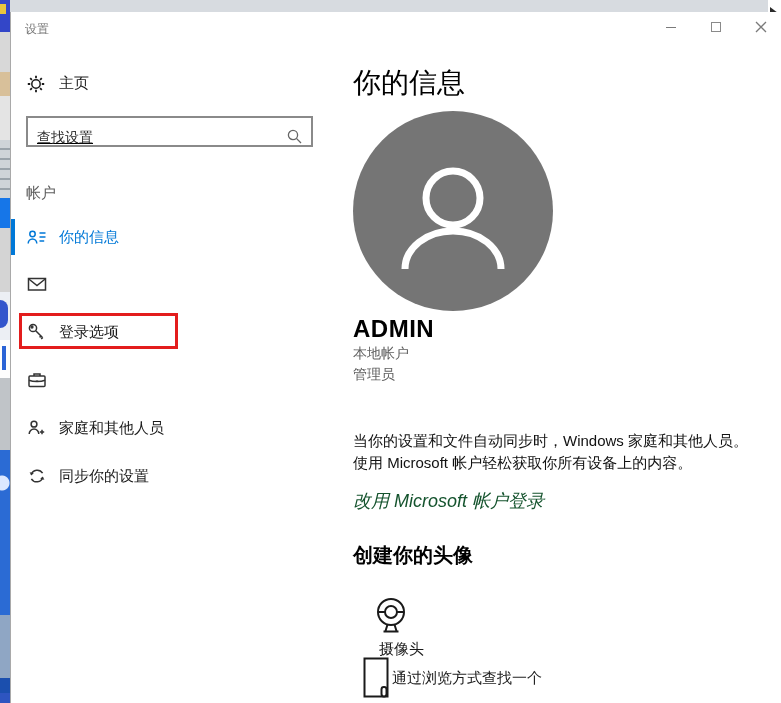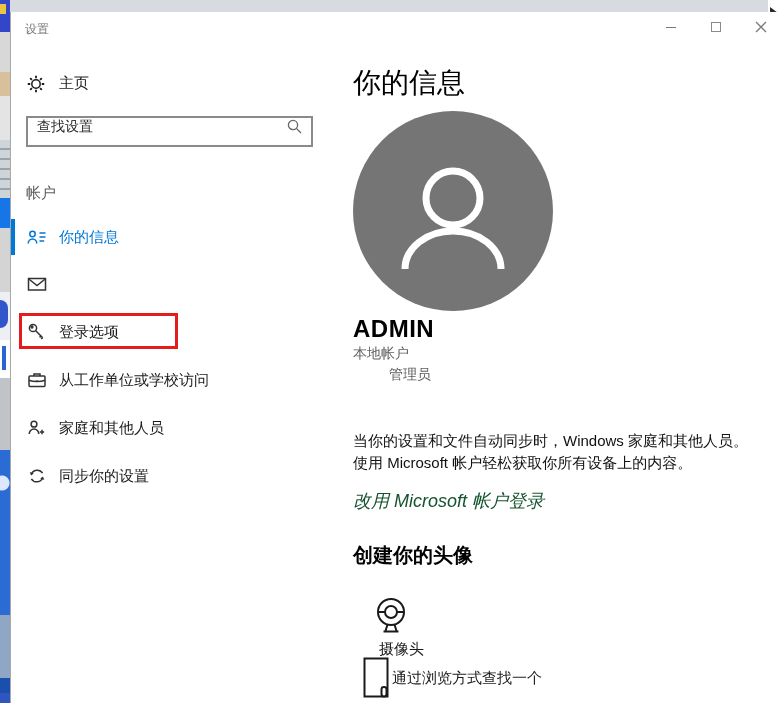--- a/index.html
+++ b/index.html
@@ -23,21 +23,21 @@
   .ctl { position:absolute; top:0; width:45px; height:30px; display:flex; align-items:center; justify-content:center; cursor:default; }
   .ctl-min { right:90px; } .ctl-max { right:45px; } .ctl-close { right:0; }
   .glyph-min { width:10px; height:0; border-top:1.5px solid #7a7a7a; display:block; }
   .glyph-max { width:10px; height:10px; border:1.5px solid #8a8a8a; display:block; }
 
   
   .home-row { position:absolute; left:16px; top:62px; display:flex; align-items:center; gap:14px; }
   .home-label { font-size:15px; color:#1a1a1a; }
   .searchbox {
     position:absolute; left:15px; top:104px; width:287px; height:31px;
-    border:2px solid #8a8a8a; background:#fff; display:flex; align-items:flex-start;
+    border:2px solid #8a8a8a; background:#fff; display:flex; align-items:flex-end;text-decoration:underline;
   }
   .searchbox input {
     flex:1; border:none; outline:none; font-size:14px; color:#1a1a1a;
     padding:0 6px 0 9px; font-family:inherit; background:transparent;
   }
   .searchbox input::placeholder { color:#2b2b2b; opacity:1; }
   .search-glyph { margin-right:8px; flex:0 0 auto; }
   .section-header { position:absolute; left:15px; top:172px; font-size:15px; color:#5e5e5e; }
 
   .nav-item {
@@ -55,21 +55,21 @@
   }
 
   
   .page-title { position:absolute; left:342px; top:52px; font-size:28px; color:#000; font-weight:400; }
   .avatar {
     position:absolute; left:342px; top:99px; width:200px; height:200px;
     border-radius:50%; background:#757575;
   }
   .acct-name { position:absolute; left:342px; top:303px; font-size:24px; font-weight:700; color:#000; letter-spacing:0.5px; }
   .acct-sub1 { position:absolute; left:342px; top:333px; font-size:14px; color:#5e5e5e; }
-  .acct-sub2 { position:absolute; left:342px; top:354px; font-size:14px; color:#5e5e5e;margin-left:36px; }
+  .acct-sub2 { position:absolute; left:342px; top:354px; font-size:14px; color:#5e5e5e; }
   .sync-desc { position:absolute; left:342px; top:418px; width:400px; font-size:15px; line-height:22px; color:#111; }
   .switch-link { position:absolute; left:342px; top:477px; font-size:18px; color:#14532d; cursor:pointer;font-style:italic; }
   .create-heading { position:absolute; left:342px; top:530px; font-size:20px; color:#000; }
   .avatar-opt { position:absolute; display:flex; align-items:center; cursor:default; }
   .opt-camera { left:346px; top:584px;flex-direction:column; }
   .opt-browse { left:350px; top:644px; }
   .opt-label { font-size:15px; color:#1a1a1a; margin-left:22px; }
   .opt-label.browse { margin-left:1px; }
 
   svg { display:block; }
@@ -207,21 +207,20 @@
       <span class="nav-icon">
         <svg width="20" height="18" viewBox="0 0 20 18">
           <g stroke="#333" stroke-width="1.5" fill="none">
             <rect x="2" y="5" width="16" height="10.5" rx="1"></rect>
             <path d="M7,5 V3 h6 v2"></path>
             <path d="M2,9.2 C6,11 14,11 18,9.2"></path>
             <path d="M8.8,10.2 h2.4"></path>
           </g>
         </svg>
       </span>
-      <span class="nav-label">从工作单位或学校访问</span>
     </div>
 
     <div class="nav-item" style="top:396px">
       <span class="nav-icon">
         <svg width="20" height="18" viewBox="0 0 20 18">
           <g stroke="#333" stroke-width="1.5" fill="none">
             <circle cx="7" cy="5.2" r="2.9"></circle>
             <path d="M2.2,15 a4.8,5 0 0 1 9.6,0"></path>
             <path d="M15,10.8 v4.4 M12.8,13 h4.4"></path>
           </g>

